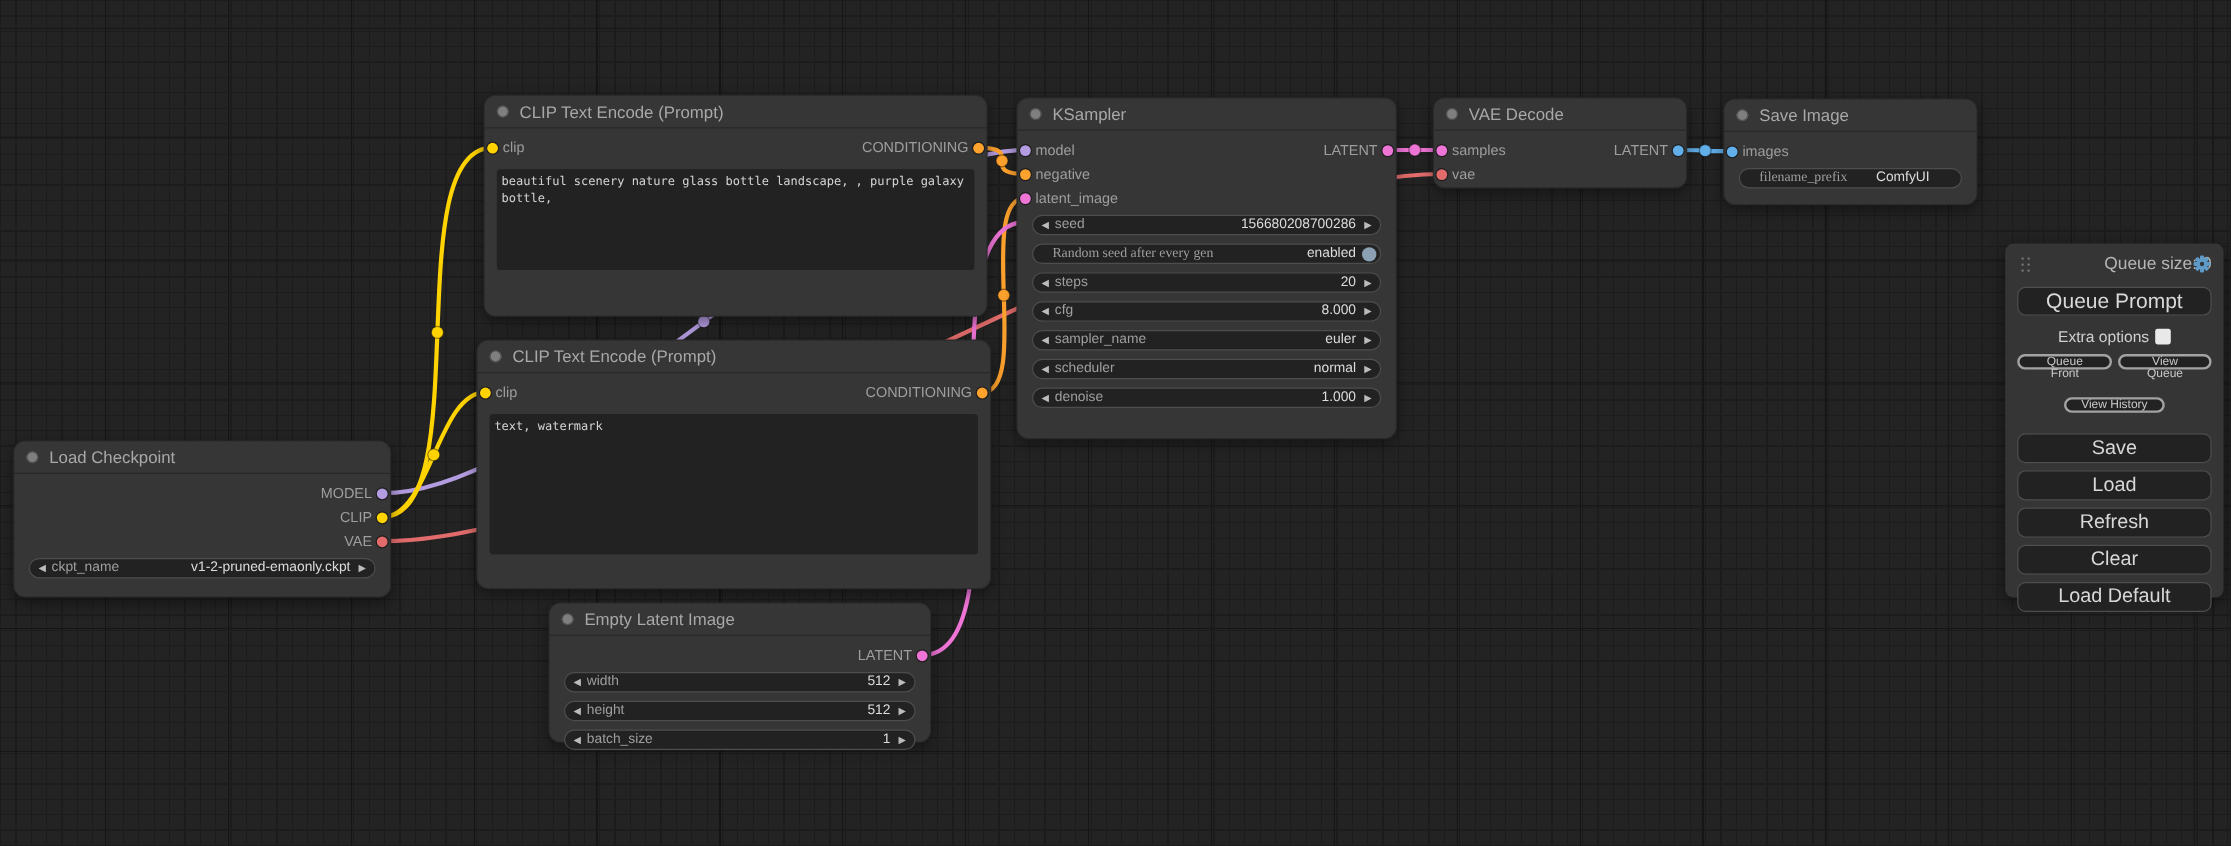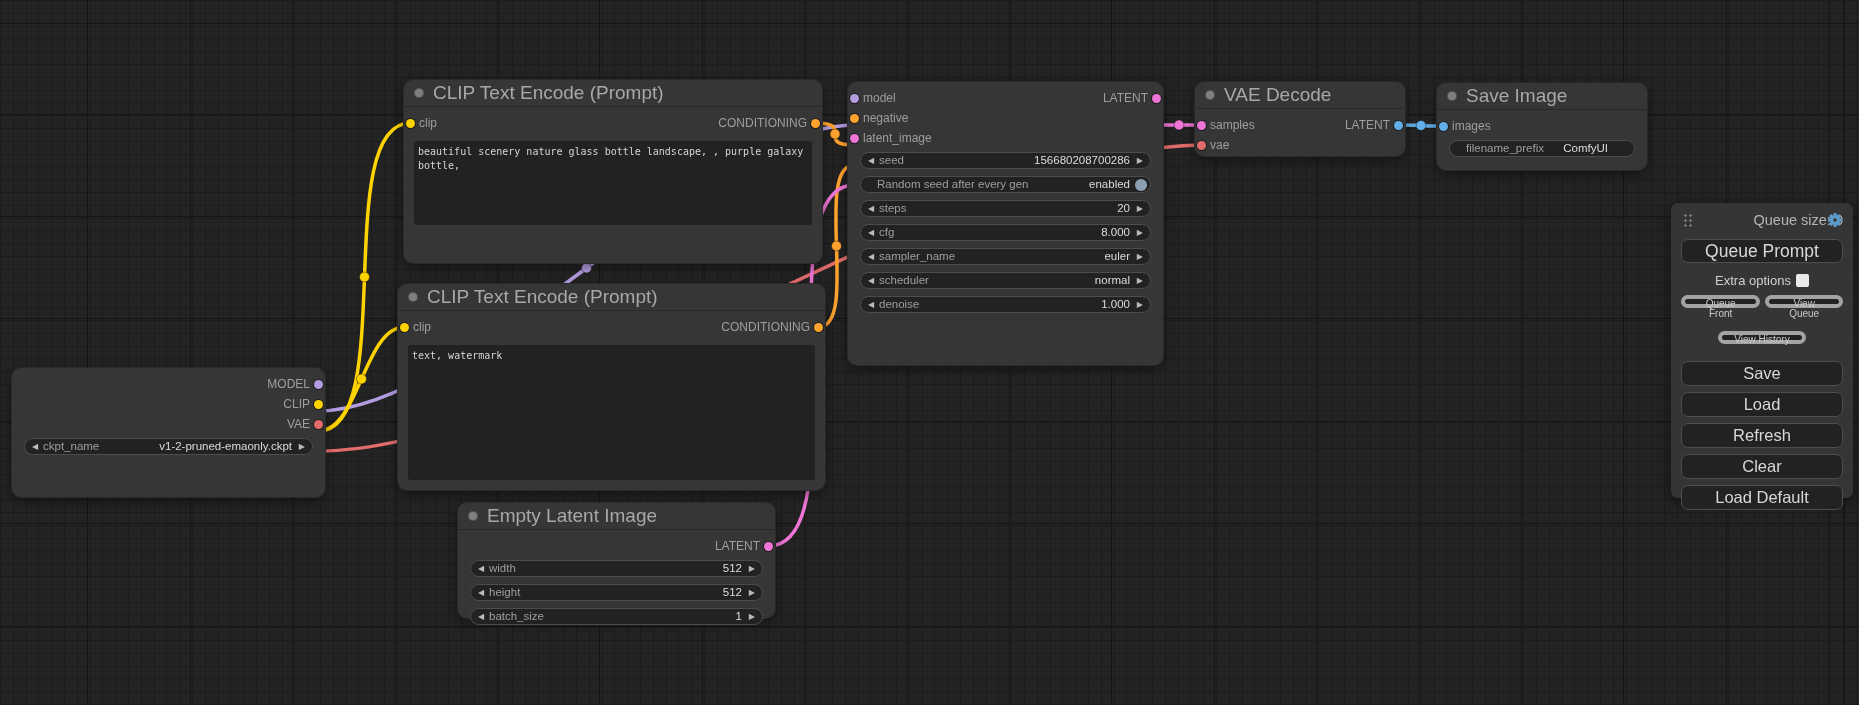--- a/index.html
+++ b/index.html
@@ -15,36 +15,36 @@
     background-position:-15px 24px,-15px 24px,0 0,0 0;
   }
   #wires{position:absolute;left:0;top:0;z-index:1;}
   .node{
     position:absolute;z-index:2;background:#363636;border-radius:9px;
     box-shadow:0 0 0 1px #2a2a2a,0 4px 12px rgba(0,0,0,.45);
   }
   .nhead{height:26px;position:relative;border-bottom:1px solid rgba(0,0,0,.25);}
   .ndot{position:absolute;left:10px;top:8px;width:10px;height:10px;border-radius:50%;
     background:#7f7f7f;box-shadow:inset 0 0 0 1px rgba(0,0,0,.35);}
-  .ntitle{position:absolute;left:29px;top:0;line-height:26px;font-size:19px;color:#a8a8a8;white-space:nowrap;}
+  .ntitle{position:absolute;left:29px;top:0;line-height:26px;font-size:14px;color:#a8a8a8;white-space:nowrap;}
   .ports{padding-top:6px;}
   .prow{position:relative;height:20px;}
   .pdot{position:absolute;top:5.5px;width:9px;height:9px;border-radius:50%;box-shadow:0 0 0 1px rgba(0,0,0,.45);}
   .pdot.in{left:2px;} .pdot.out{right:2px;}
   .plabel{position:absolute;top:0;line-height:20px;font-size:12px;color:#9e9e9e;white-space:nowrap;}
   .plabel.in{left:15px;} .plabel.out{right:15px;}
   .widget{
     position:relative;height:17px;margin:0 12px 7px 12px;background:#222;
     border:1px solid #4d4d4d;border-radius:9px;box-sizing:border-box;
     font-size:11.5px;color:#9f9f9f;line-height:15px;white-space:nowrap;
   }
   .warrow{position:absolute;top:0;font-size:8px;color:#bcbcbc;line-height:15px;}
   .warrow.l{left:7px;} .warrow.r{right:7px;}
   .wlabel{position:absolute;left:18px;top:0;}
-  .wlabel.noarrow{left:16px;}
+  .wlabel.noarrow{left:16px;font-family:Liberation Serif, serif;}
   .wvalue{position:absolute;right:20px;top:0;color:#dcdcdc;}
   .wvalue.text{right:26px;}
   .wtoggle{position:absolute;right:3px;top:1.5px;width:12px;height:12px;border-radius:50%;}
   .wvalue.toggled{right:20px;}
   .nodetext{
     margin:8px 10px 0 10px;background:#222;border-radius:3px;padding:4px;
     font-family:"DejaVu Sans Mono","Liberation Mono",monospace;
     font-size:10px;line-height:14px;color:#d4d4d4;white-space:pre-wrap;word-wrap:break-word;
     box-sizing:border-box;overflow:hidden;
   }
@@ -63,21 +63,21 @@
   .qbig{
     display:block;width:100%;height:25px;margin:0 0 6px 0;background:#222;color:#d8d8d8;
     border:1px solid #4e4e4e;border-radius:7px;font-size:16.5px;line-height:21px;cursor:pointer;padding:0;
   }
   .qprompt{height:24px;margin-top:4px;margin-bottom:0;font-size:17.5px;}
   .qextra{margin-top:10px;height:16px;text-align:center;font-size:13px;color:#cfcfcf;line-height:16px;}
   .qcheck{display:inline-block;width:13px;height:13px;background:#e9e9e9;border-radius:2px;vertical-align:-2px;margin-left:5px;cursor:pointer;}
   .qsmallrow{display:flex;justify-content:center;gap:5px;margin-top:6px;}
   .qsmallrow.second{margin-top:23px;}
   .qsmall{
-    flex:0 0 auto;height:13px;background:#222;color:#c9c9c9;border:4px solid #a3a3a3;
+    flex:0 0 auto;height:13px;background:#222;color:#c9c9c9;border:2px solid #a3a3a3;
     border-radius:7px;font-size:10px;line-height:10px;padding:0 12px;cursor:pointer;
   }
   .qsmallrow .qsmall.grow{flex:1 1 auto;}
   .qbiggroup{margin-top:17px;}
 </style>
 </head>
 <body>
 
 <div id="canvas">
   <svg id="wires" width="1859" height="705">
@@ -96,20 +96,24 @@
       <path d="M 768.5 546 C 861.2756029352545 546, 761.7243970647455 185, 854.5 185" stroke="#ee74d6" stroke-width="3.5" fill="none" stroke-linecap="round"></path>
       <circle cx="811.5" cy="365.5" r="5" fill="#ee74d6" stroke="rgba(0,0,0,.4)"></circle>
       <path d="M 1156.5 125 C 1196.5 125, 1161.5 125, 1201.5 125" stroke="#ee74d6" stroke-width="3.5" fill="none" stroke-linecap="round"></path>
       <circle cx="1179" cy="125" r="5" fill="#ee74d6" stroke="rgba(0,0,0,.4)"></circle>
       <path d="M 1398.5 125 C 1438.5 125, 1403.5 126, 1443.5 126" stroke="#61aee9" stroke-width="3.5" fill="none" stroke-linecap="round"></path>
       <circle cx="1421" cy="125.5" r="5" fill="#61aee9" stroke="rgba(0,0,0,.4)"></circle>
     </svg>
 
   <div id="nodes-layer">
       <div class="node" style="left: 12px; top: 368px; width: 313px; height: 129px;">
+        <div class="nhead">
+          <span class="ndot"></span>
+          <span class="ntitle">Load Checkpoint</span>
+        </div>
         <div class="ports">
           <div class="prow">
             <span class="pdot out" style="background: rgb(180, 156, 224);"></span>
             <span class="plabel out">MODEL</span>
           </div>
           <div class="prow">
             <span class="pdot out" style="background: rgb(255, 211, 0);"></span>
             <span class="plabel out">CLIP</span>
           </div>
           <div class="prow">
@@ -147,23 +151,27 @@
           <span class="ntitle">CLIP Text Encode (Prompt)</span>
         </div>
         <div class="ports">
           <div class="prow">
             <span class="pdot in" style="background: rgb(255, 211, 0);"></span>
             <span class="plabel in">clip</span>
             <span class="pdot out" style="background: rgb(255, 163, 46);"></span>
             <span class="plabel out">CONDITIONING</span>
           </div>
         </div>
-        <div class="nodetext" style="height: 135px;">text, watermark</div>
+        <div class="nodetext" style="height: 117px;">text, watermark</div>
       </div>
       <div class="node" style="left: 848px; top: 82px; width: 315px; height: 283px;">
+        <div class="nhead">
+          <span class="ndot"></span>
+          <span class="ntitle">KSampler</span>
+        </div>
         <div class="ports">
           <div class="prow">
             <span class="pdot in" style="background: rgb(180, 156, 224);"></span>
             <span class="plabel in">model</span>
             <span class="pdot out" style="background: rgb(238, 116, 214);"></span>
             <span class="plabel out">LATENT</span>
           </div>
           <div class="prow">
             <span class="pdot in" style="background: rgb(255, 163, 46);"></span>
             <span class="plabel in">negative</span>

